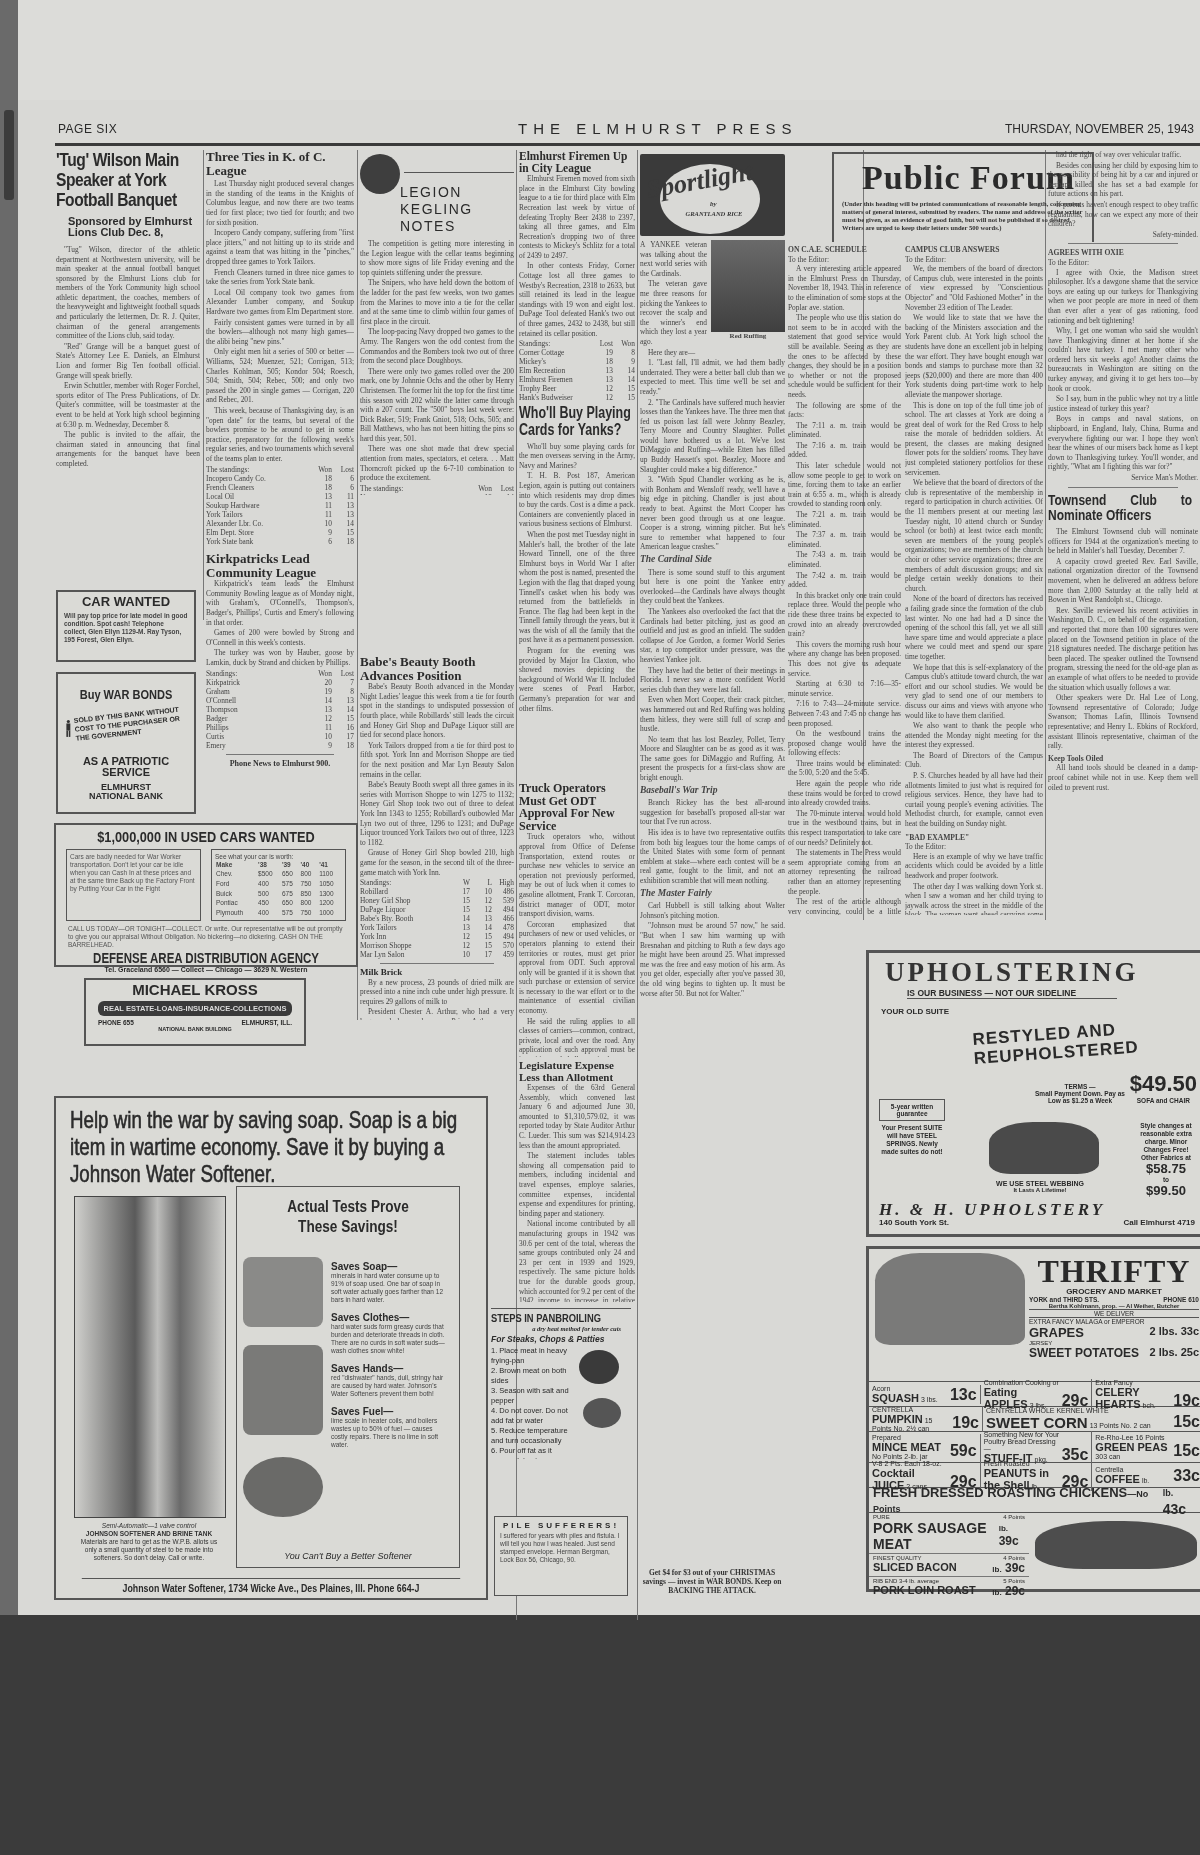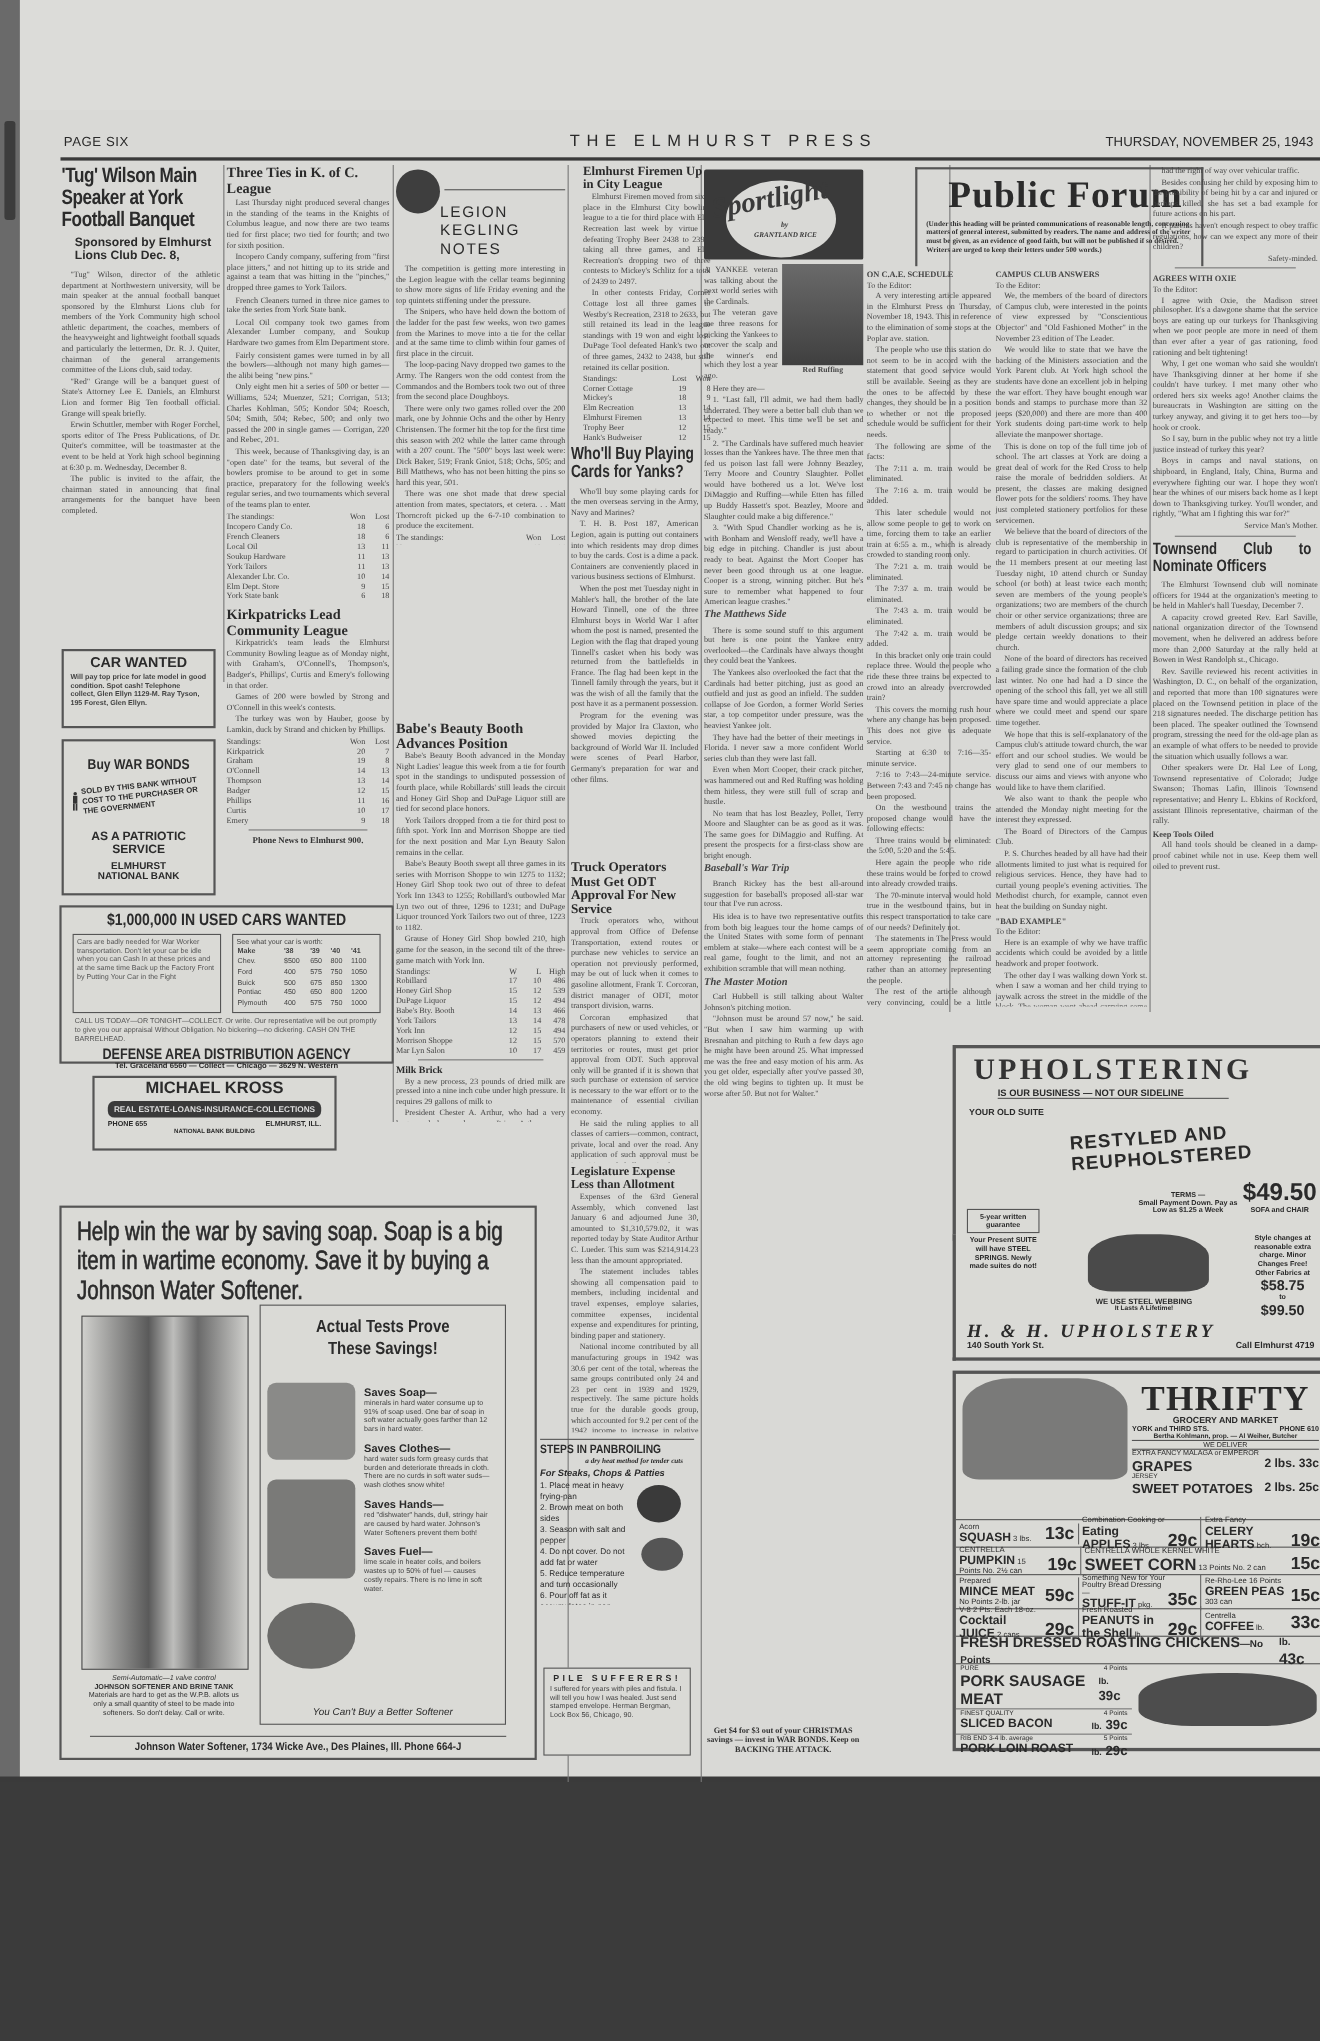--- a/index.html
+++ b/index.html
@@ -375,21 +375,21 @@
     </table>
   <div class="sep"></div>
   <div class="hd-serif" style="font-size:9px;">Milk Brick</div>
   <div class="body">
     <p>By a new process, 23 pounds of dried milk are pressed into a nine inch cube under high pressure. It requires 29 gallons of milk to</p>
     <p>President Chester A. Arthur, who had a very large wardrobe, was known as Prince Arthur.</p>
   </div>
 
 </div>
 
-<div class="col" style="left:519px;width:116px;height:250px;margin-left:11px;">
+<div class="col" style="left:519px;width:116px;height:250px;">
   <div class="hd-serif" style="font-size:11.5px;">Elmhurst Firemen Up in City League</div>
   <div class="body">
     <p>Elmhurst Firemen moved from sixth place in the Elmhurst City bowling league to a tie for third place with Elm Recreation last week by virtue of defeating Trophy Beer 2438 to 2397, taking all three games, and Elm Recreation's dropping two of three contests to Mickey's Schlitz for a total of 2439 to 2497.</p>
     <p>In other contests Friday, Corner Cottage lost all three games to Westby's Recreation, 2318 to 2633, but still retained its lead in the league standings with 19 won and eight lost. DuPage Tool defeated Hank's two out of three games, 2432 to 2438, but still retained its cellar position.</p>
   </div>
   <table class="stand">
     <tbody>
         <tr>
           <td>Standings:</td>
           <td class="n">Lost</td>
@@ -492,30 +492,30 @@
     <div style="float:right;width:74px;margin-left:4px;">
       <div style="height:92px;background:linear-gradient(#6a6a6a,#3f3f3f);"></div>
       <div style="text-align:center;font-weight:bold;font-size:7px;">Red Ruffing</div>
     </div>
     <p style="text-indent:0;">A YANKEE veteran was talking about the next world series with the Cardinals.</p>
     <p>The veteran gave me three reasons for picking the Yankees to recover the scalp and the winner's end which they lost a year ago.</p>
     <p>Here they are—</p>
     <p>1. "Last fall, I'll admit, we had them badly underrated. They were a better ball club than we expected to meet. This time we'll be set and ready."</p>
     <p>2. "The Cardinals have suffered much heavier losses than the Yankees have. The three men that fed us poison last fall were Johnny Beazley, Terry Moore and Country Slaughter. Pollet would have bothered us a lot. We've lost DiMaggio and Ruffing—while Etten has filled up Buddy Hassett's spot. Beazley, Moore and Slaughter could make a big difference."</p>
     <p>3. "With Spud Chandler working as he is, with Bonham and Wensloff ready, we'll have a big edge in pitching. Chandler is just about ready to beat. Against the Mort Cooper has never been good through us at one league. Cooper is a strong, winning pitcher. But he's sure to remember what happened to four American league crashes."</p>
-    <div style="font-style:italic;font-weight:bold;font-size:9.5px;margin:3px 0;">The Matthews Side</div>
+    <div style="font-style:italic;font-weight:bold;font-size:9.5px;margin:3px 0;">The Cardinal Side</div>
     <p>There is some sound stuff to this argument but here is one point the Yankee entry overlooked—the Cardinals have always thought they could beat the Yankees.</p>
     <p>The Yankees also overlooked the fact that the Cardinals had better pitching, just as good an outfield and just as good an infield. The sudden collapse of Joe Gordon, a former World Series star, a top competitor under pressure, was the heaviest Yankee jolt.</p>
     <p>They have had the better of their meetings in Florida. I never saw a more confident World series club than they were last fall.</p>
     <p>Even when Mort Cooper, their crack pitcher, was hammered out and Red Ruffing was holding them hitless, they were still full of scrap and hustle.</p>
     <p>No team that has lost Beazley, Pollet, Terry Moore and Slaughter can be as good as it was. The same goes for DiMaggio and Ruffing. At present the prospects for a first-class show are bright enough.</p>
     <div style="font-style:italic;font-weight:bold;font-size:9.5px;margin:3px 0;">Baseball's War Trip</div>
     <p>Branch Rickey has the best all-around suggestion for baseball's proposed all-star war tour that I've run across.</p>
     <p>His idea is to have two representative outfits from both big leagues tour the home camps of the United States with some form of pennant emblem at stake—where each contest will be a real game, fought to the limit, and not an exhibition scramble that will mean nothing.</p>
-    <div style="font-style:italic;font-weight:bold;font-size:9.5px;margin:3px 0;">The Master Motion</div>
+    <div style="font-style:italic;font-weight:bold;font-size:9.5px;margin:3px 0;">The Master Fairly</div>
     <p>Carl Hubbell is still talking about Walter Johnson's pitching motion.</p>
     <p>"Johnson must be around 57 now," he said. "But when I saw him warming up with Bresnahan and pitching to Ruth a few days ago he might have been around 25. What impressed me was the free and easy motion of his arm. As you get older, especially after you've passed 30, the old wing begins to tighten up. It must be worse after 50. But not for Walter."</p>
   </div>
 </div>
 <div style="position:absolute;left:642px;top:1568px;width:140px;font-size:7.5px;font-weight:bold;line-height:9px;color:#333;text-align:center;">Get $4 for $3 out of your CHRISTMAS savings — invest in WAR BONDS. Keep on BACKING THE ATTACK.</div>
 
 <div class="box" style="left:832px;top:152px;width:258px;height:88px;border-width:2px 2px 0 2px;background:transparent;">
   <div class="hd-serif" style="font-size:34px;margin:6px 0 0 28px;letter-spacing:1px;">Public Forum</div>
   <div style="font-size:6.6px;font-weight:bold;line-height:8px;margin:4px 8px 0 8px;color:#333;">(Under this heading will be printed communications of reasonable length, concerning matters of general interest, submitted by readers. The name and address of the writer must be given, as an evidence of good faith, but will not be published if so desired. Writers are urged to keep their letters under 500 words.)</div>
 </div>

